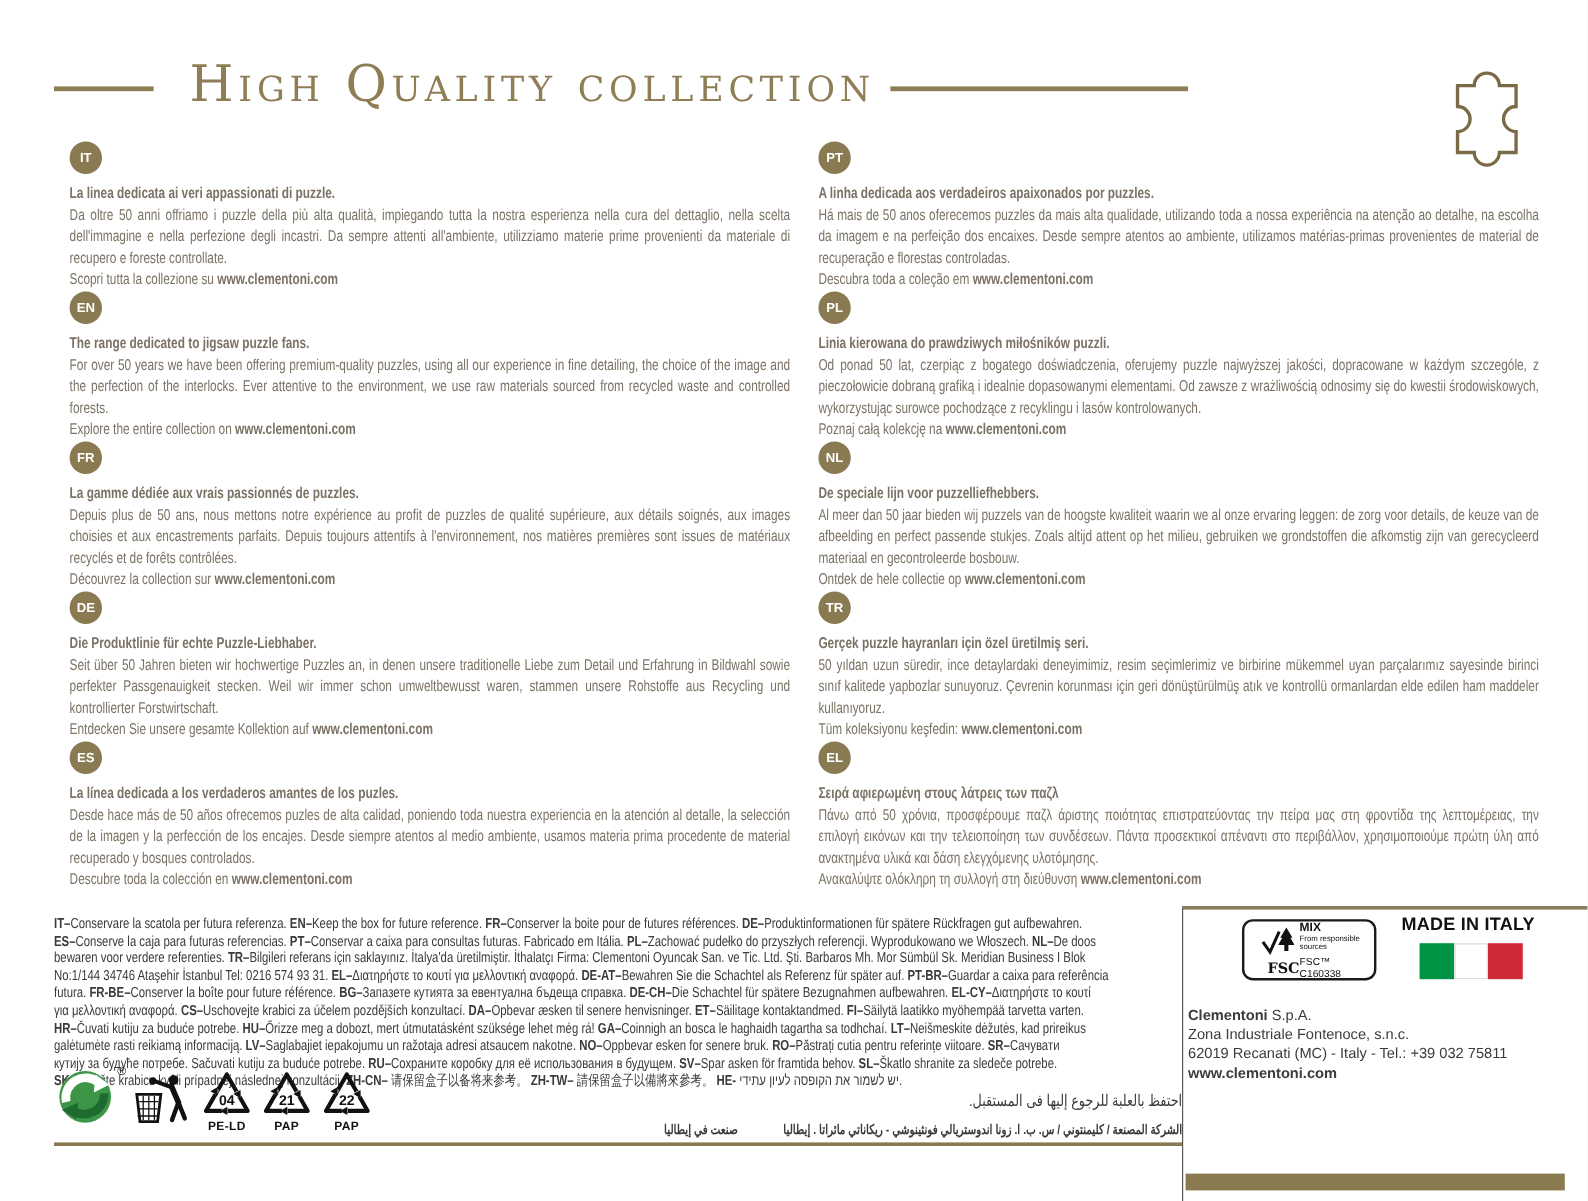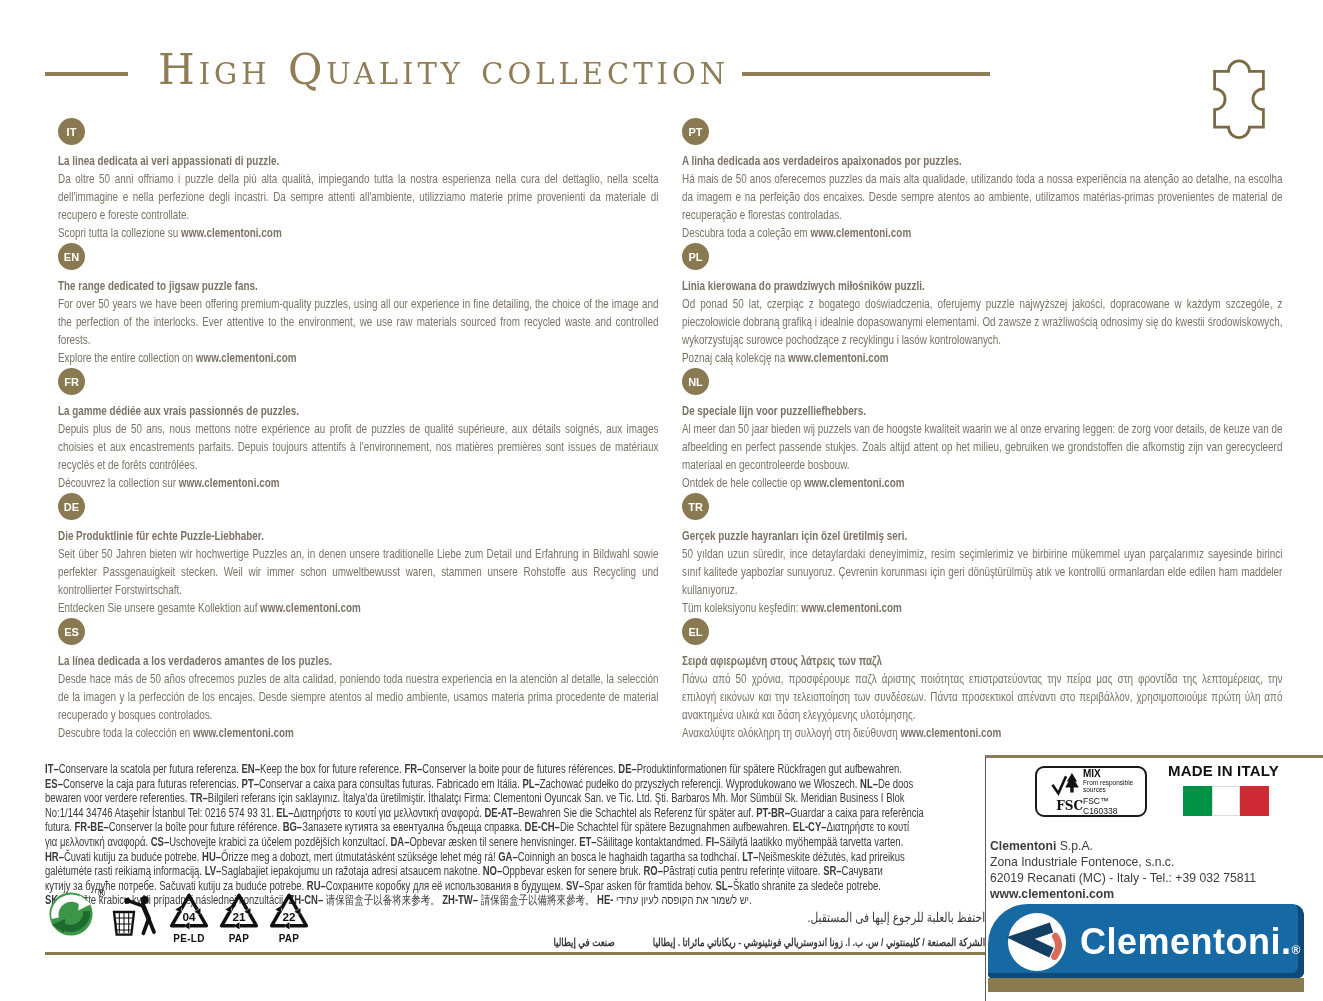--- a/index.html
+++ b/index.html
@@ -298,23 +298,15 @@
       <div class="r"></div>
   </div>
 
   <div class="addr">
     <div><b>Clementoni</b><span> S.p.A.</span></div>
     <div>Zona Industriale Fontenoce, s.n.c.</div>
     <div>62019 Recanati (MC) - Italy - Tel.: +39 032 75811</div>
     <div style="font-weight:bold;">www.clementoni.com</div>
   </div>
 
-  <div class="clem-logo">
-    <svg class="clem-emblem" width="62" height="62" viewBox="0 0 64 64">
-      <circle cx="32" cy="32" r="30" fill="#ffffff"></circle>
-      <path d="M47 17 L15 28 L47 43" stroke="#123f63" stroke-width="11" fill="none"></path>
-      <path d="M51 26 Q58 36 50 47" stroke="#d96a57" stroke-width="7" fill="none" stroke-linecap="round"></path>
-    </svg>
-    <div class="clem-text"><span>Clementoni.</span><span class="clem-reg">®</span></div>
-  </div>
   <div class="gold-strip"></div>
 
 </div>
 
 </body></html>

